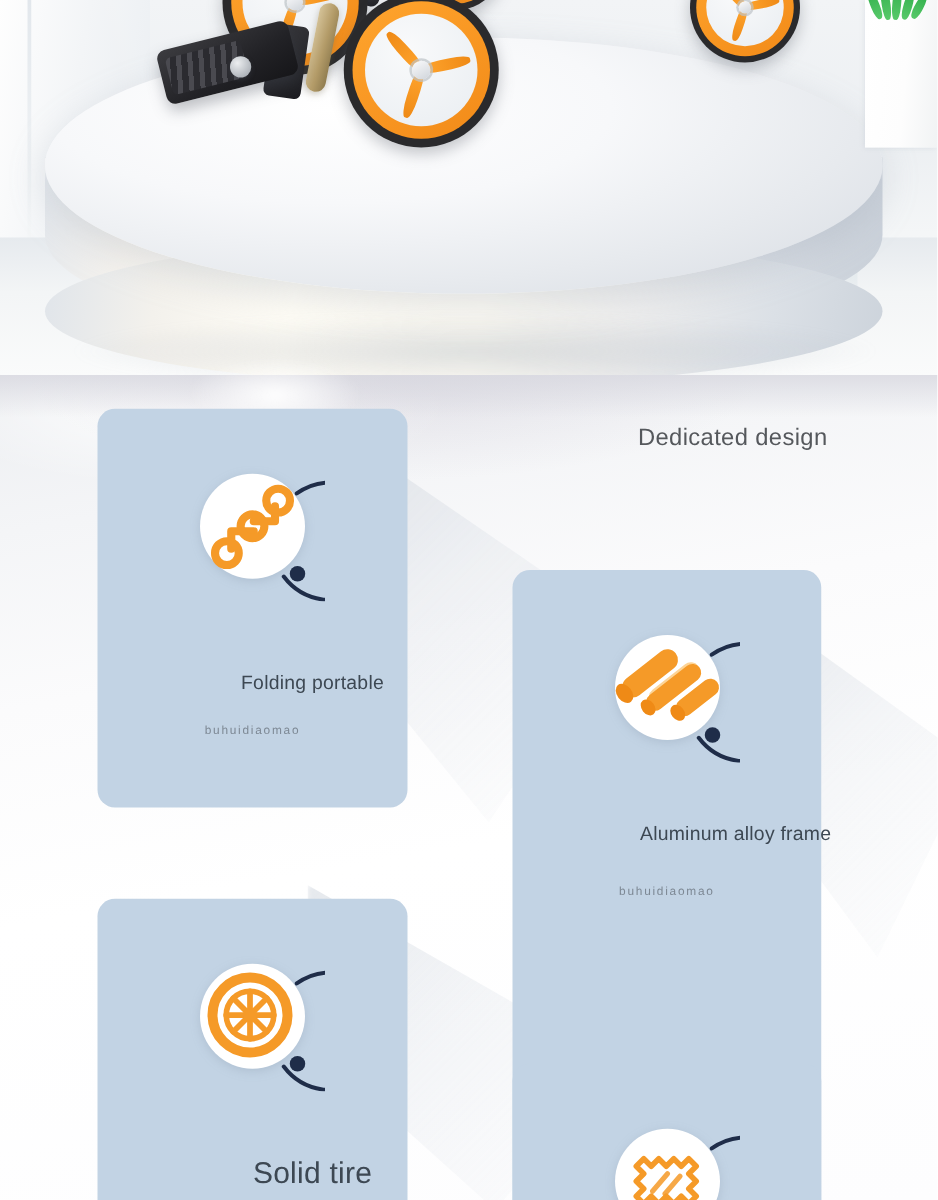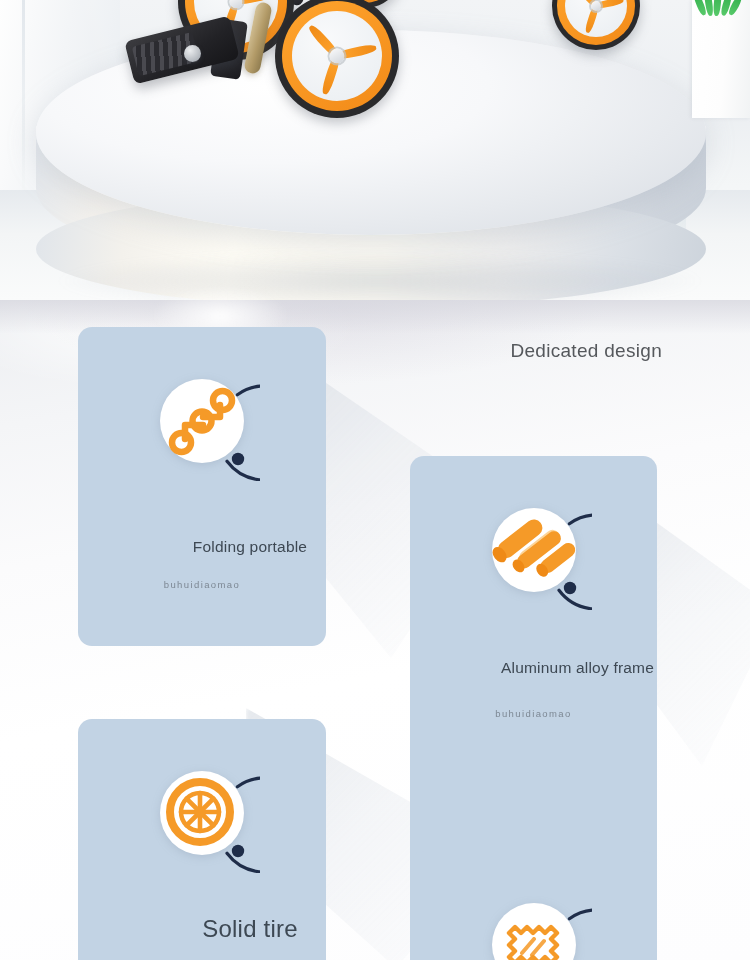--- a/index.html
+++ b/index.html
@@ -221,21 +221,21 @@
 
   .card-title{
     position:absolute; left:0; width:100%;
     color:#3d4853;
     font-size:15.5px;
     line-height:19px;
     letter-spacing:.2px;
     margin-left:48px;
   }
   .t-center{ text-align:center; }
-  .t-left{ text-align:center; padding-left:32px; }
+  .t-left{ text-align:right; padding-left:32px; }
   .t-big{ font-size:24px; line-height:29px; }
 
   .card-sub{
     position:absolute; left:0; width:100%;
     text-align:center;
     color:#7d8894;
     font-size:9.5px;
     letter-spacing:1.4px;
   }
 
@@ -394,21 +394,21 @@
               <line x1="56" y1="55" x2="75" y2="55"></line>
               <line x1="56" y1="55" x2="69.4" y2="68.4"></line>
               <line x1="56" y1="55" x2="56" y2="74"></line>
               <line x1="56" y1="55" x2="42.6" y2="68.4"></line>
               <line x1="56" y1="55" x2="37" y2="55"></line>
               <line x1="56" y1="55" x2="42.6" y2="41.6"></line>
             </g>
             <circle cx="56" cy="55" r="5.6" fill="#f59a28"></circle>
           </svg>
         </div>
-        <div class="card-title t-center t-big" style="top:195px;">Solid tire</div>
+        <div class="card-title t-center t-big" style="top:205px;">Solid tire</div>
 
       </div>
     </div>
 
     <div class="card" style="left:410px;top:551px;width:247px;height:300px;">
       <div class="card-inner">
         <div class="badge" style="top:38px;">
           <svg viewBox="0 0 116 116" aria-hidden="true">
             <circle cx="58" cy="56" r="42" fill="#ffffff" style="filter:drop-shadow(0 2px 4px rgba(120,135,155,.25))"></circle>
             <path d="M92 89 A47 47 0 1 0 86 22" fill="none" stroke="#1f2d49" stroke-width="3.2" stroke-linecap="round" transform="rotate(14 58 56)"></path>

